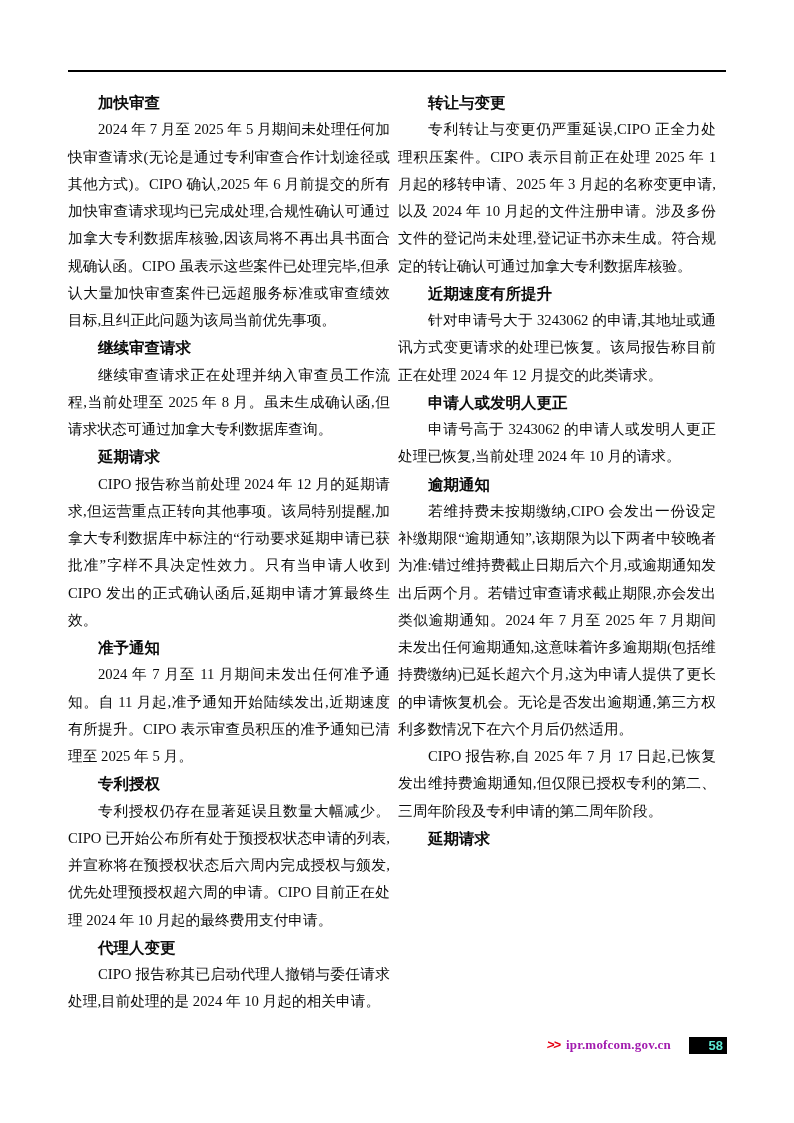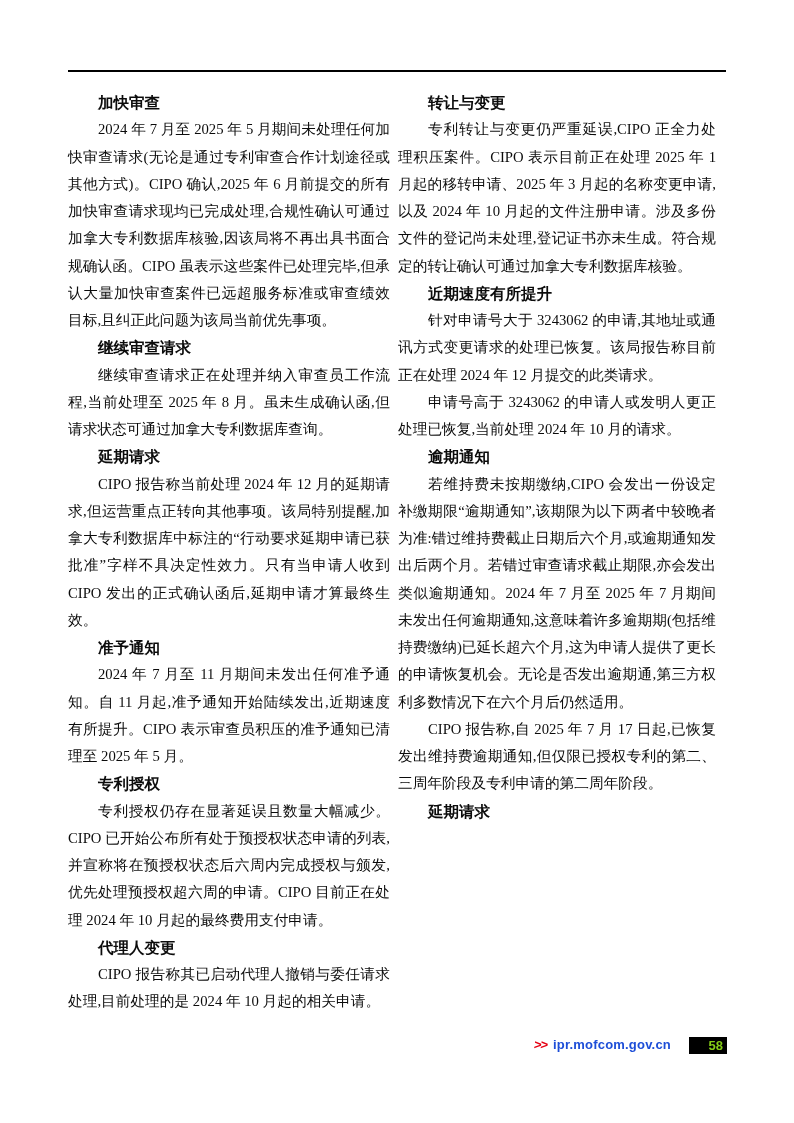--- a/index.html
+++ b/index.html
@@ -63,29 +63,30 @@
     font-weight: bold;
     font-size: 13px;
     letter-spacing: -1px;
     transform: skewX(-8deg);
     margin-right: 6px;
     line-height: 18px;
   }
   .footer-url {
     font-weight: bold;
     font-size: 13px;
-    color: #1d4ed8;
+    color: #a21caf;
     letter-spacing: 0.2px;
     line-height: 18px;
+    font-family: Liberation Serif, serif;
   }
   .page-badge {
     width: 38px;
     height: 17px;
     margin-left: 18px;
-    color: #84cc16;
+    color: #5eead4;
     font-weight: bold;
     font-size: 13px;
     line-height: 17px;
     text-align: right;
     padding-right: 4px;
     box-sizing: border-box;
   }
 </style>
 </head>
 <body>
@@ -107,20 +108,21 @@
         <div class="heading">专利授权</div>
         <p class="para">专利授权仍存在显著延误且数量大幅减少。CIPO 已开始公布所有处于预授权状态申请的列表,并宣称将在预授权状态后六周内完成授权与颁发,优先处理预授权超六周的申请。CIPO 目前正在处理 2024 年 10 月起的最终费用支付申请。</p>
         <div class="heading">代理人变更</div>
         <p class="para">CIPO 报告称其已启动代理人撤销与委任请求处理,目前处理的是 2024 年 10 月起的相关申请。</p>
       </div>
     <div class="col col-right">
         <div class="heading">转让与变更</div>
         <p class="para">专利转让与变更仍严重延误,CIPO 正全力处理积压案件。CIPO 表示目前正在处理 2025 年 1 月起的移转申请、2025 年 3 月起的名称变更申请,以及 2024 年 10 月起的文件注册申请。涉及多份文件的登记尚未处理,登记证书亦未生成。符合规定的转让确认可通过加拿大专利数据库核验。</p>
         <div class="heading">近期速度有所提升</div>
         <p class="para">针对申请号大于 3243062 的申请,其地址或通讯方式变更请求的处理已恢复。该局报告称目前正在处理 2024 年 12 月提交的此类请求。</p>
+        <div class="heading">申请人或发明人更正</div>
         <p class="para">申请号高于 3243062 的申请人或发明人更正处理已恢复,当前处理 2024 年 10 月的请求。</p>
         <div class="heading">逾期通知</div>
         <p class="para">若维持费未按期缴纳,CIPO 会发出一份设定补缴期限“逾期通知”,该期限为以下两者中较晚者为准:错过维持费截止日期后六个月,或逾期通知发出后两个月。若错过审查请求截止期限,亦会发出类似逾期通知。2024 年 7 月至 2025 年 7 月期间未发出任何逾期通知,这意味着许多逾期期(包括维持费缴纳)已延长超六个月,这为申请人提供了更长的申请恢复机会。无论是否发出逾期通,第三方权利多数情况下在六个月后仍然适用。</p>
         <p class="para">CIPO 报告称,自 2025 年 7 月 17 日起,已恢复发出维持费逾期通知,但仅限已授权专利的第二、三周年阶段及专利申请的第二周年阶段。</p>
         <div class="heading">延期请求</div>
       </div>
   </div>
 
   <div class="footer">
     <span class="chevrons" style="color: rgb(230, 0, 18);">&gt;&gt;</span>

